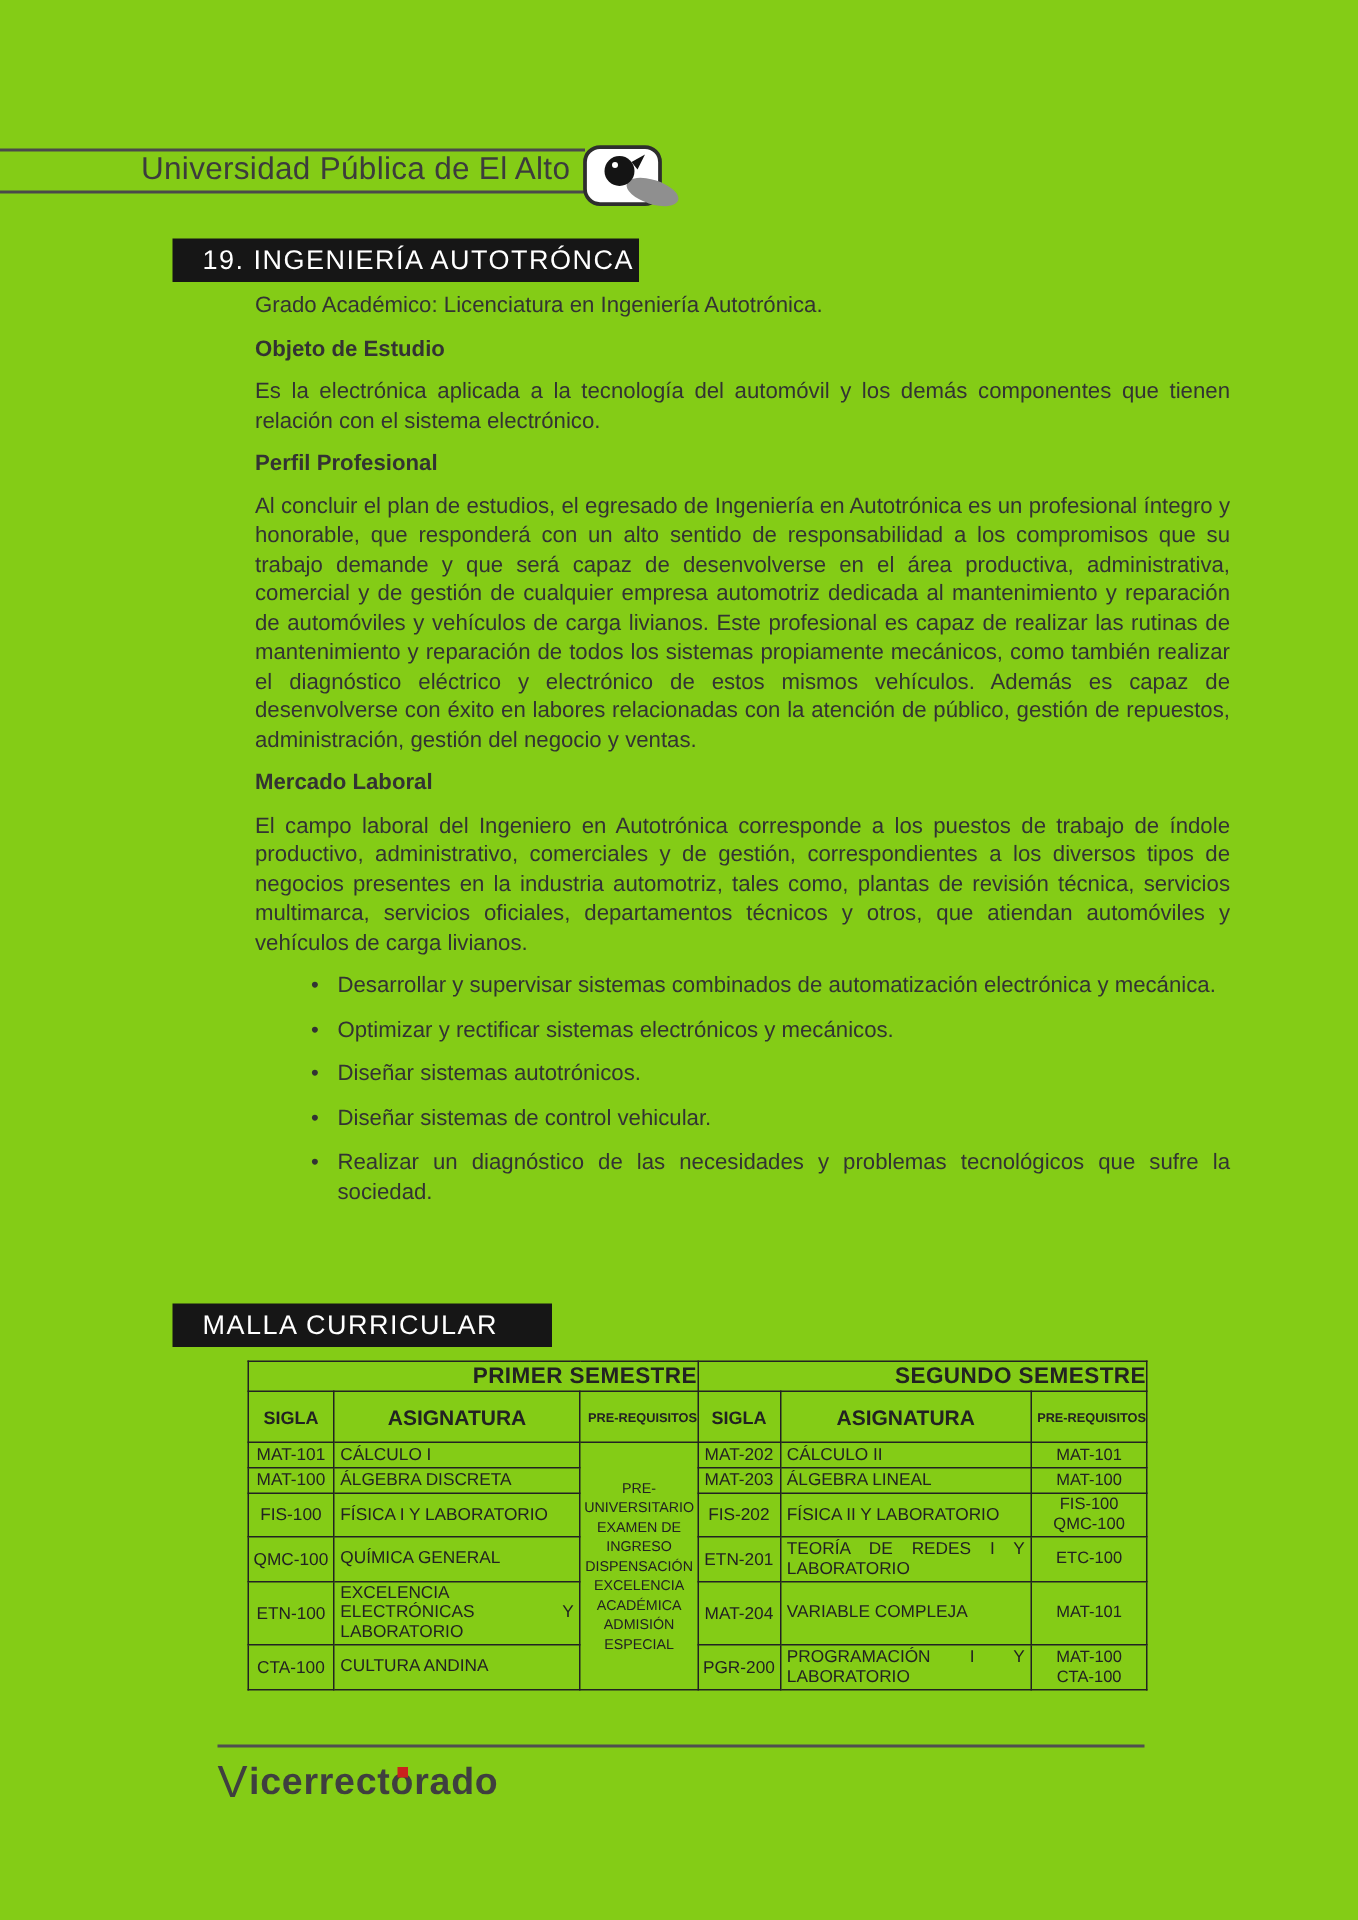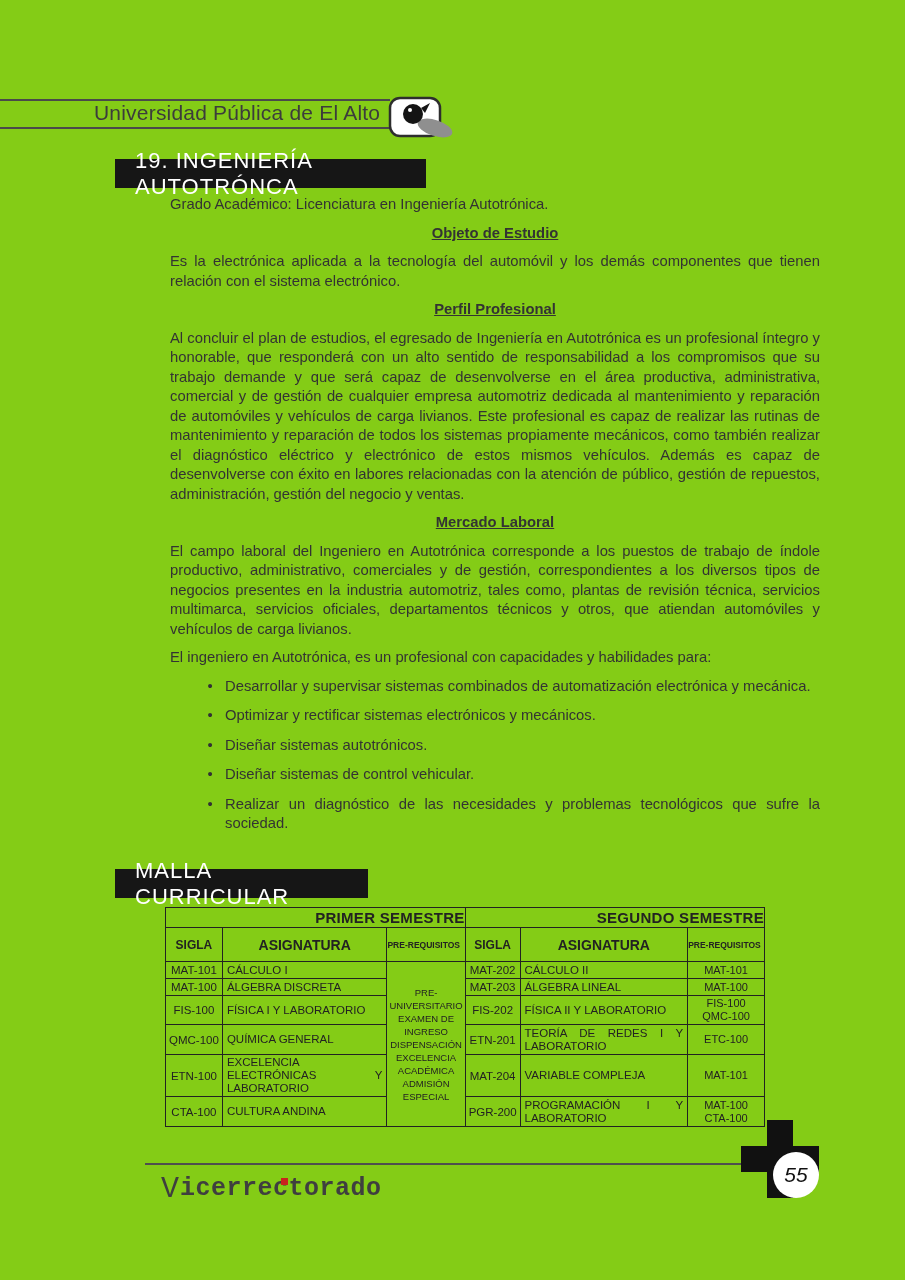--- a/index.html
+++ b/index.html
@@ -15,60 +15,60 @@
   .rule-bottom { top:127px; }
   .university-name {
     position:absolute; left:94px; top:101px; font-size:21px; color:#3c3c3c;
     letter-spacing:0.2px;
   }
   .logo-wrap { position:absolute; left:388px; top:92px; width:72px; height:52px; }
 
   
   .banner {
     position:absolute; background:#161616; color:#ffffff; display:flex; align-items:center;
-    padding-left:20px; font-size:22px; letter-spacing:1px; height:29px;
+    padding-left:20px; font-size:18px; letter-spacing:1px; height:29px;
   }
   .banner-title { left:115px; top:159px; width:311px; }
   .banner-malla { left:115px; top:869px; width:253px; }
 
   
   .content {
     position:absolute; left:170px; top:195px; width:650px;
     font-size:14.8px; line-height:19.5px; text-align:justify; color:#333;
   }
   .para { margin-bottom:9px; }
-  .heading { font-weight:bold; margin:3px 0 9px 0; text-align:center;text-decoration:underline; }
+  .heading { font-weight:bold; margin:3px 0 9px 0; text-align:left; }
   .lbl { font-weight:normal; }
   .bullet-list { margin-top:3px; }
   .bullet-item { display:flex; margin-bottom:10px; }
   .bullet-marker { flex:0 0 30px; margin-left:25px; text-align:center; }
   .bullet-text { flex:1; text-align:justify; }
 
   
   .malla-table {
     position:absolute; left:165px; top:907px; width:600px;
     border-collapse:collapse; color:#222;
   }
   .malla-table td { border:1px solid #222; vertical-align:middle; }
   .sem-title { font-weight:bold; font-size:15px; text-align:right; height:20px; letter-spacing:0.3px; }
   .col-sigla-h { font-weight:bold; font-size:12px; text-align:center; height:34px; }
   .col-asig-h  { font-weight:bold; font-size:14px; text-align:center; }
-  .col-pre-h   { font-weight:bold; font-size:8.5px; text-align:left; }
+  .col-pre-h   { font-weight:bold; font-size:8.5px; text-align:right; }
   .c-sigla { font-size:11.5px; text-align:center; padding:1px 2px; }
   .c-asig  { font-size:11.5px; text-align:justify; padding:1px 4px; line-height:13px; }
   .c-pre   { font-size:11px; text-align:center; padding:1px 2px; line-height:13px; }
   .merged-pre { font-size:9.5px; line-height:13px; text-align:center; }
   .preline { white-space:pre-line; }
   .row-s { height:17px; }
   .row-m { height:28px; }
   .row-l { height:30px; }
 
   
   .footer-rule { position:absolute; left:145px; top:1163px; width:618px; height:2px; background:#4f4f4f; }
-  .footer-logo { position:absolute; left:161px; top:1172px; color:#3f3f3f;font-family:Liberation Mono, monospace; }
+  .footer-logo { position:absolute; left:145px; top:1172px; color:#3f3f3f; }
   .logo-v { font-size:30px; font-weight:normal; vertical-align:-2px; margin-right:1px; }
   .logo-rest { font-size:25px; font-weight:bold; letter-spacing:0.5px; }
   .logo-dot { position:absolute; left:120px; top:6px; width:7px; height:7px; background:#c9231e; }
 
   .page-cross { position:absolute; left:741px; top:1120px; width:78px; height:78px; }
   .cross-v { position:absolute; left:26px; top:0; width:26px; height:78px; background:#111; }
   .cross-h { position:absolute; left:0; top:26px; width:78px; height:26px; background:#111; }
   .page-circle {
     position:absolute; left:32px; top:32px; width:46px; height:46px; background:#ffffff;
     border-radius:50%; display:flex; align-items:center; justify-content:center;
@@ -100,21 +100,20 @@
 
     <p class="heading">Objeto de Estudio</p>
     <p class="para">Es la electrónica aplicada a la tecnología del automóvil y los demás componentes que tienen relación con el sistema electrónico.</p>
 
     <p class="heading">Perfil Profesional</p>
     <p class="para">Al concluir el plan de estudios, el egresado de Ingeniería en Autotrónica es un profesional íntegro y honorable, que responderá con un alto sentido de responsabilidad a los compromisos que su trabajo demande y que será capaz de desenvolverse en el área productiva, administrativa, comercial y de gestión de cualquier empresa automotriz dedicada al mantenimiento y reparación de automóviles y vehículos de carga livianos. Este profesional es capaz de realizar las rutinas de mantenimiento y reparación de todos los sistemas propiamente mecánicos, como también realizar el diagnóstico eléctrico y electrónico de estos mismos vehículos. Además es capaz de desenvolverse con éxito en labores relacionadas con la atención de público, gestión de repuestos, administración, gestión del negocio y ventas.</p>
 
     <p class="heading">Mercado Laboral</p>
     <p class="para">El campo laboral del Ingeniero en Autotrónica corresponde a los puestos de trabajo de índole productivo, administrativo, comerciales y de gestión, correspondientes a los diversos tipos de negocios presentes en la industria automotriz, tales como, plantas de revisión técnica, servicios multimarca, servicios oficiales, departamentos técnicos y otros, que atiendan automóviles y vehículos de carga livianos.</p>
 
-    <p class="para"><span>El ingeniero en Autotrónica, es un profesional</span> <span class="lbl">con capacidades y habilidades para:</span></p>
 
     <div class="bullet-list">
       <div class="bullet-item">
         <span class="bullet-marker">•</span>
         <span class="bullet-text">Desarrollar y supervisar sistemas combinados de automatización electrónica y mecánica.</span>
       </div>
       <div class="bullet-item">
         <span class="bullet-marker">•</span>
         <span class="bullet-text">Optimizar y rectificar sistemas electrónicos y mecánicos.</span>
       </div>
@@ -212,19 +211,14 @@
     </tr>
   </tbody>
     </table>
 
   <div class="footer-rule"></div>
   <div class="footer-logo">
     <span class="logo-v">V</span><span class="logo-rest">icerrectorado</span>
     <span class="logo-dot"></span>
   </div>
 
-  <div class="page-cross">
-    <div class="cross-v"></div>
-    <div class="cross-h"></div>
-    <div class="page-circle">55</div>
-  </div>
 
 </div>
 
 </body></html>

